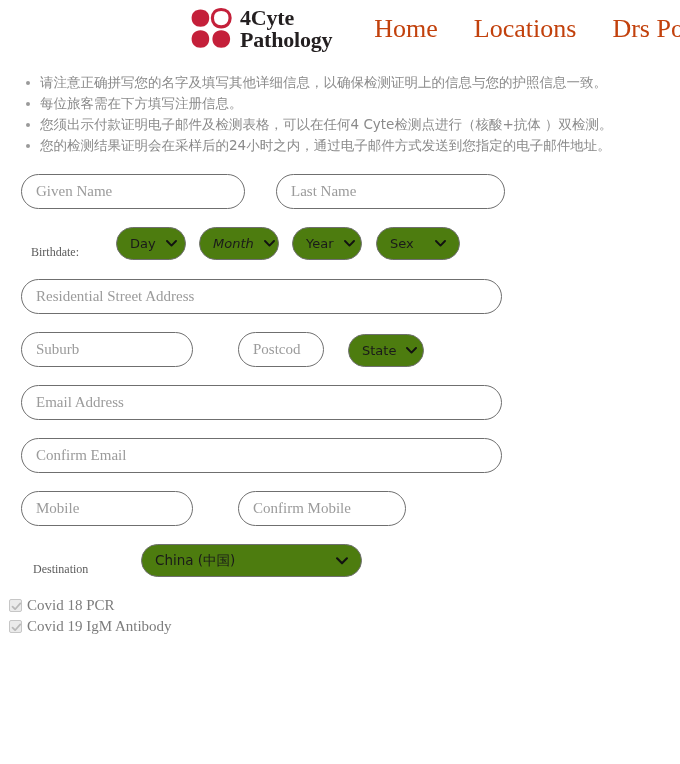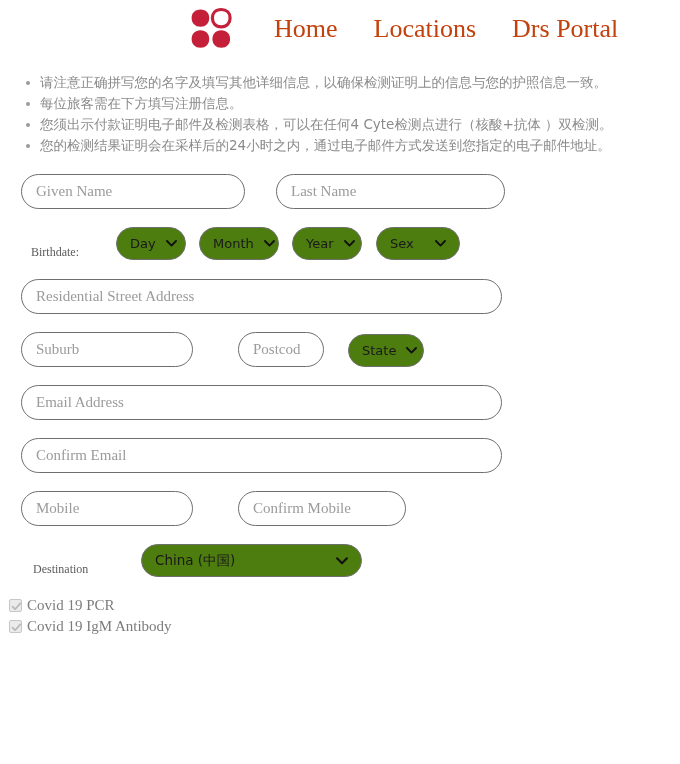--- a/index.html
+++ b/index.html
@@ -156,21 +156,21 @@
     color: #1a1a1a;
     white-space: nowrap;
   }
   .select .chev {
     margin-left: auto;
     padding-left: 10px;
     display: flex;
     align-items: center;
   }
   .sel-day   { width: 70px; }
-  .sel-month { width: 80px;  margin-left: 13px; }
+  .sel-month { width: 80px;  margin-left: 13px; font-style: italic; }
   .sel-year  { width: 70px;  margin-left: 13px; }
   .sel-sex   { width: 84px;  margin-left: 14px; }
   .sel-state { width: 76px;  margin-left: 24px; }
   .sel-dest  { width: 221px; margin-left: 0px; }
   .sel-dest .sel-text { font-size: 13.5px; }
 
   
   .checks {
     padding-left: 9px;
     margin-top: 14px;
@@ -203,20 +203,24 @@
 <body>
 
 <div class="header">
   <div class="brand">
     <svg class="logo-mark" viewBox="0 0 42 44">
       <path d="M10.5 2.5 C16 2.5 19.2 6 19.2 11 C19.2 16 16 19.8 10.5 19.8 C5 19.8 1.6 16 1.6 11 C1.6 6 5 2.5 10.5 2.5 Z" fill="#c4203a"></path>
       <path d="M10.5 23.2 C16 23.2 19.2 27 19.2 32 C19.2 37 16 40.8 10.5 40.8 C5 40.8 1.6 37 1.6 32 C1.6 27 5 23.2 10.5 23.2 Z" fill="#c4203a"></path>
       <path d="M31.2 23.2 C36.7 23.2 40.1 27 40.1 32 C40.1 37 36.7 40.8 31.2 40.8 C25.7 40.8 22.4 37 22.4 32 C22.4 27 25.7 23.2 31.2 23.2 Z" fill="#c4203a"></path>
       <path d="M31.2 2.5 C36.7 2.5 40.1 6 40.1 11 C40.1 16 36.7 19.8 31.2 19.8 C25.7 19.8 22.4 16 22.4 11 C22.4 6 25.7 2.5 31.2 2.5 Z" fill="none" stroke="#c4203a" stroke-width="3.2"></path>
     </svg>
+    <span class="brand-text">
+      <span class="brand-line1">4Cyte</span>
+      <span class="brand-line2">Pathology</span>
+    </span>
   </div>
   <nav class="nav">
     <a href="#">Home</a>
     <a href="#">Locations</a>
     <a href="#">Drs Portal</a>
   </nav>
 </div>
 
 <ul class="notices">
   <li>请注意正确拼写您的名字及填写其他详细信息，以确保检测证明上的信息与您的护照信息一致。</li>
@@ -314,21 +318,21 @@
     </div>
   </div>
 
   <div class="checks">
     <div class="check-row">
       <span class="cbox">
         <svg width="11" height="11" viewBox="0 0 11 11">
             <path d="M1.5 5.6 L4.1 8.2 L9.3 2.4" fill="none" stroke="#b8b8b8" stroke-width="1.7" stroke-linecap="round" stroke-linejoin="round"></path>
           </svg>
       </span>
-      <span class="check-label">Covid 19 PCR</span>
+      <span class="check-label">Covid 18 PCR</span>
     </div>
     <div class="check-row">
       <span class="cbox">
         <svg width="11" height="11" viewBox="0 0 11 11">
             <path d="M1.5 5.6 L4.1 8.2 L9.3 2.4" fill="none" stroke="#b8b8b8" stroke-width="1.7" stroke-linecap="round" stroke-linejoin="round"></path>
           </svg>
       </span>
       <span class="check-label">Covid 19 IgM Antibody</span>
     </div>
   </div>

